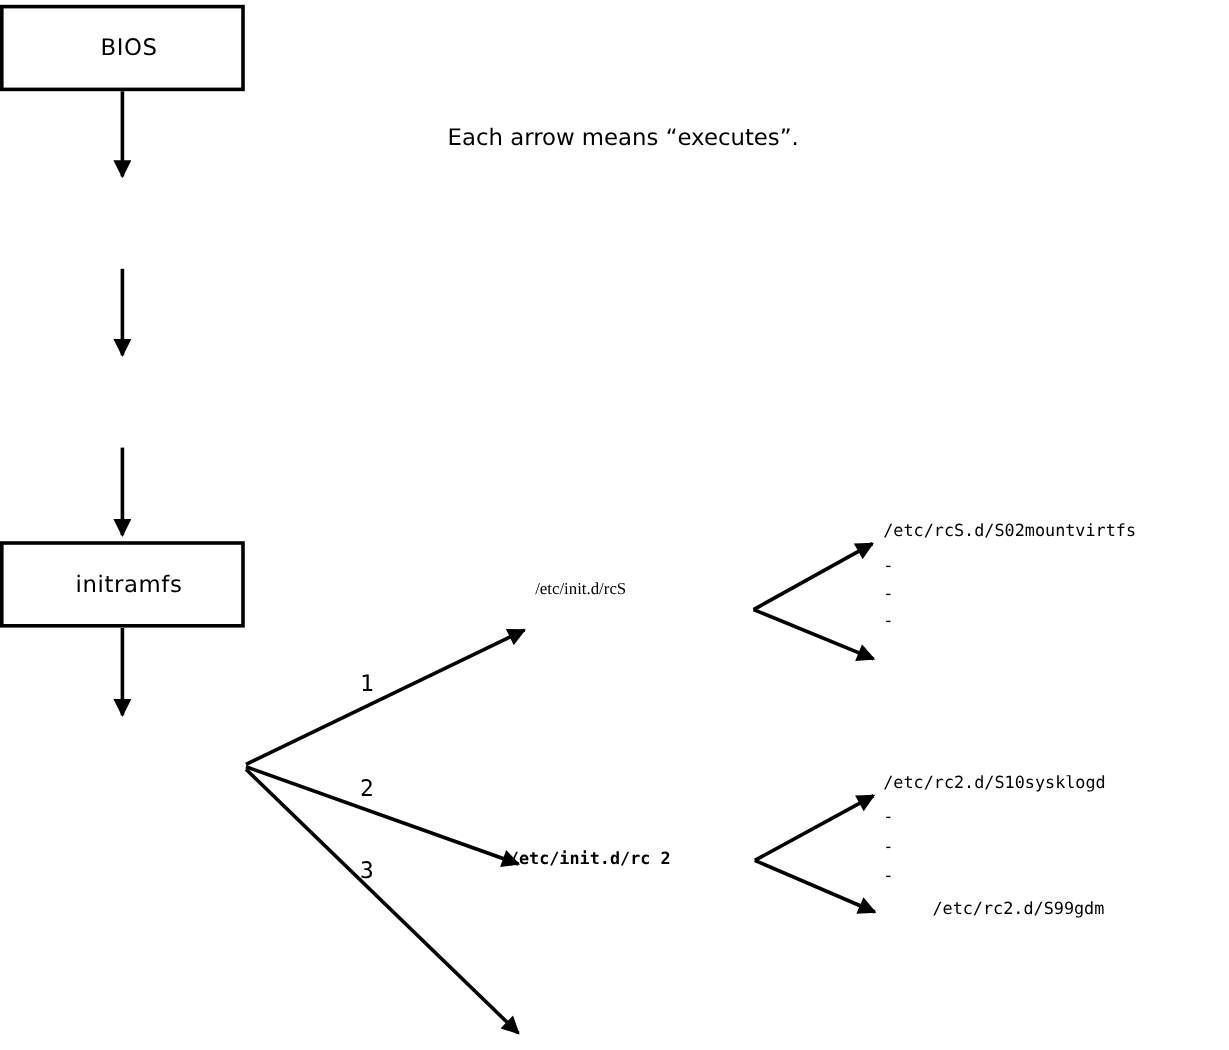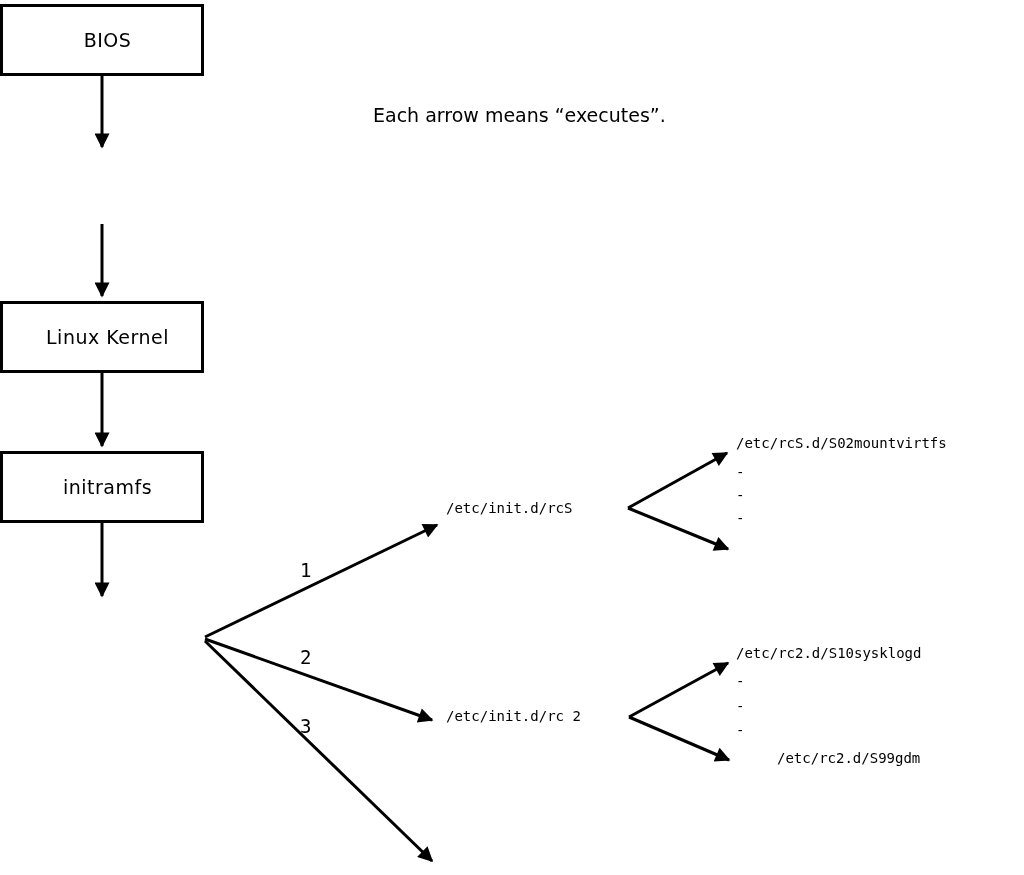--- a/index.html
+++ b/index.html
@@ -57,22 +57,22 @@
     font-size: 14px;
     line-height: 19px;
     white-space: pre;
   }
   .order-label {
     position: absolute;
     font-family: "DejaVu Sans Mono", "Liberation Mono", monospace;
     font-size: 19px;
     line-height: 19px;
   }
-  .t-rcs   { left: 446px; top: 499px; }
-  .t-rc2   { left: 446px; top: 707px; }
+  .t-rcs   { left: 446px; top: 482px; font-family: Liberation Serif, serif; }
+  .t-rc2   { left: 424px; top: 707px; font-weight: bold; }
   .t-getty { left: 446px; top: 853px; margin-top: 40px; }
   .t-s02   { left: 736px; top: 434px; }
   .t-dash1 { left: 736px; top: 463px; }
   .t-dash2 { left: 736px; top: 486px; }
   .t-dash3 { left: 736px; top: 509px; }
   .t-s75   { left: 736px; top: 537px; }
   .t-s10   { left: 736px; top: 644px; }
   .t-dash4 { left: 736px; top: 672px; }
   .t-dash5 { left: 736px; top: 697px; }
   .t-dash6 { left: 736px; top: 721px; }
@@ -103,21 +103,20 @@
     <line x1="205" y1="641" x2="432" y2="861" stroke="#000000" stroke-width="3" marker-end="url(#ah)"></line>
 
     <line x1="628" y1="508" x2="727" y2="453" stroke="#000000" stroke-width="3" marker-end="url(#ah)"></line>
     <line x1="628" y1="508" x2="728" y2="549" stroke="#000000" stroke-width="3" marker-end="url(#ah)"></line>
 
     <line x1="629" y1="717" x2="728" y2="663" stroke="#000000" stroke-width="3" marker-end="url(#ah)"></line>
     <line x1="629" y1="717" x2="729" y2="760" stroke="#000000" stroke-width="3" marker-end="url(#ah)"></line>
   </svg>
 
   <div class="box box-bios">BIOS</div>
-  <div class="box box-kernel">Linux Kernel</div>
   <div class="box box-initramfs">initramfs</div>
 
   <div class="note">Each arrow means “executes”.</div>
 
   <div class="order-label l-1">1</div>
   <div class="order-label l-2">2</div>
   <div class="order-label l-3">3</div>
 
   <div class="mono t-rcs">/etc/init.d/rcS</div>
   <div class="mono t-rc2">/etc/init.d/rc 2</div>

